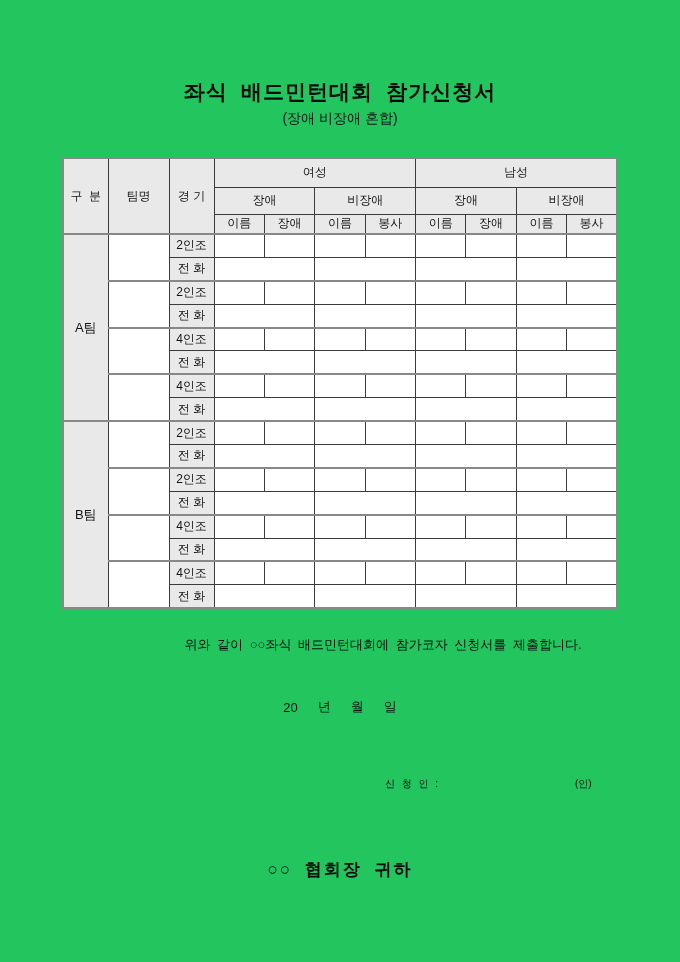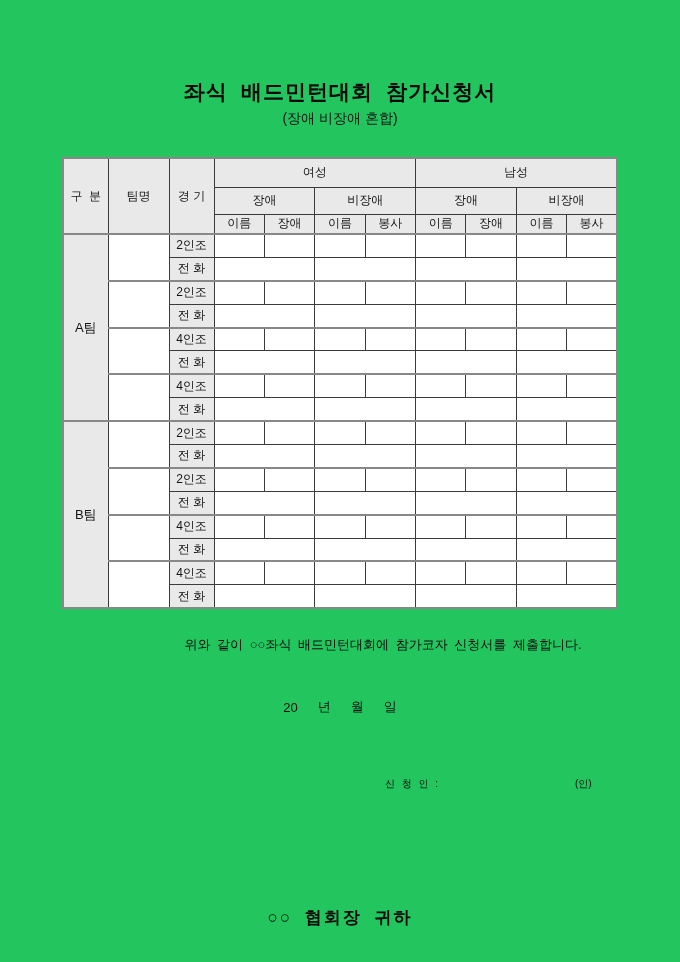--- a/index.html
+++ b/index.html
@@ -91,21 +91,20 @@
   .sign-line .seal { position: absolute; left: 575px; }
   .recipient {
     position: absolute;
     top: 858px; left: 0; width: 100%;
     text-align: center;
     font-size: 17px;
     font-weight: bold;
     letter-spacing: 2px;
     word-spacing: 6px;
     color: #0a0a0a;
-    margin-top: 48px;
   }
 </style>
 </head>
 <body>
 
 <div class="page">
 
   <div class="doc-title">좌식 배드민턴대회 참가신청서</div>
   <div class="doc-subtitle">(장애 비장애 혼합)</div>
 

